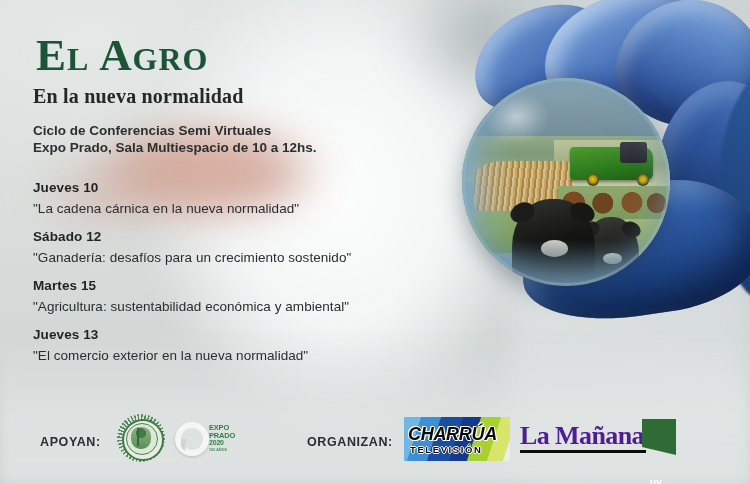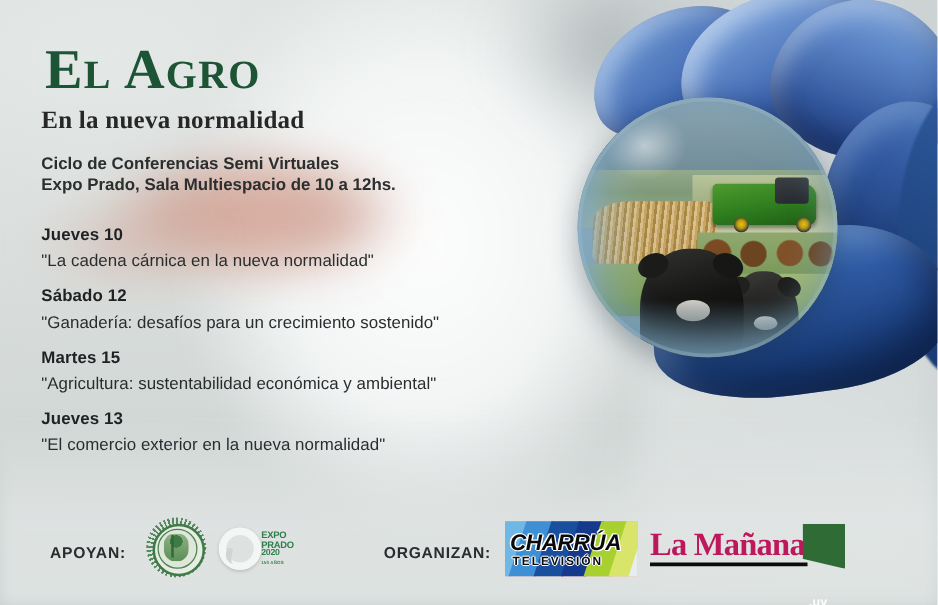--- a/index.html
+++ b/index.html
@@ -253,21 +253,21 @@
     font-size:18px;letter-spacing:-.3px;color:#0a0a0a;
     text-shadow:-1px 0 #fff,1px 0 #fff,0 -1px #fff,0 1px #fff,1px 1px #fff,-1px -1px #fff;}
   .charrua-sub{position:absolute;left:6px;top:27px;width:112px;
     font-weight:bold;font-size:9.5px;letter-spacing:1.6px;color:#0a0a0a;
     text-shadow:-1px 0 #fff,1px 0 #fff,0 -1px #fff,0 1px #fff;}
 
   
   .manana{position:absolute;left:520px;top:419px;width:155px;height:40px;}
   .manana-text{position:absolute;left:0;top:2px;
     font-family:"Liberation Serif",serif;font-weight:bold;
-    font-size:26px;color:#be185d;letter-spacing:-.6px;}
+    font-size:26px;color:#4c1d95;letter-spacing:-.6px;}
   .manana-rule{position:absolute;left:0;top:31px;width:126px;height:3px;background:#0c0c0c;}
   .manana-flag{position:absolute;left:122px;top:0px;width:34px;height:36px;
     background:#2f6b34;clip-path:polygon(0 0,100% 0,100% 100%,0 78%);}
   .manana-uy{position:absolute;left:127px;top:15px;
     font-size:10px;font-weight:bold;color:#ffffff;letter-spacing:.2px;margin-top:43px;}
 </style>
 </head>
 <body>
 
 <div class="poster">

